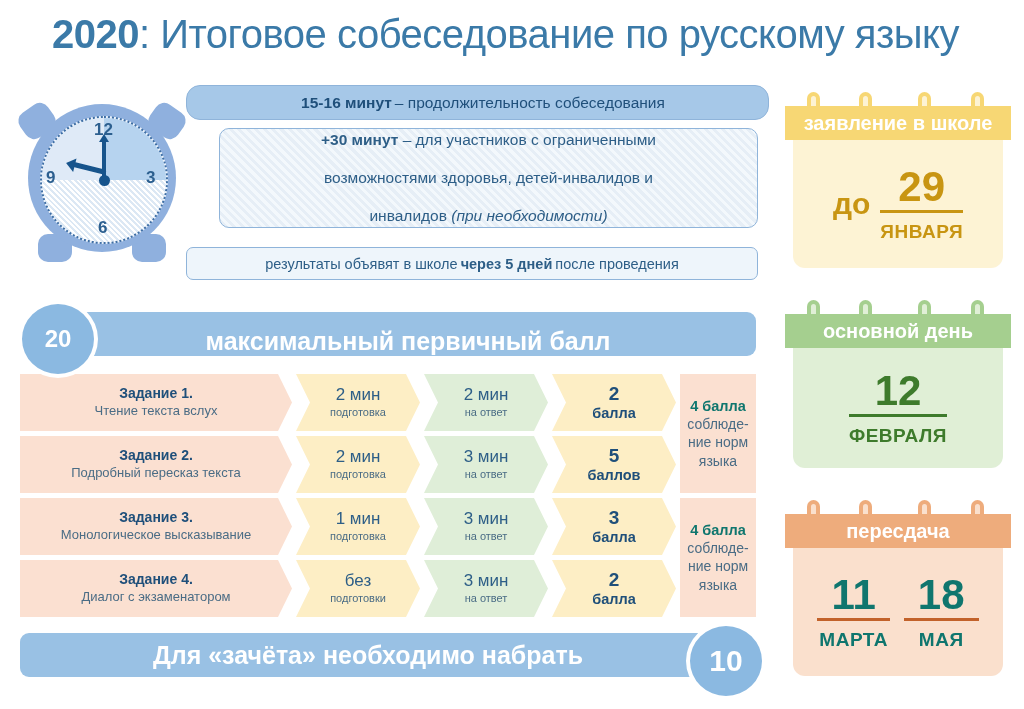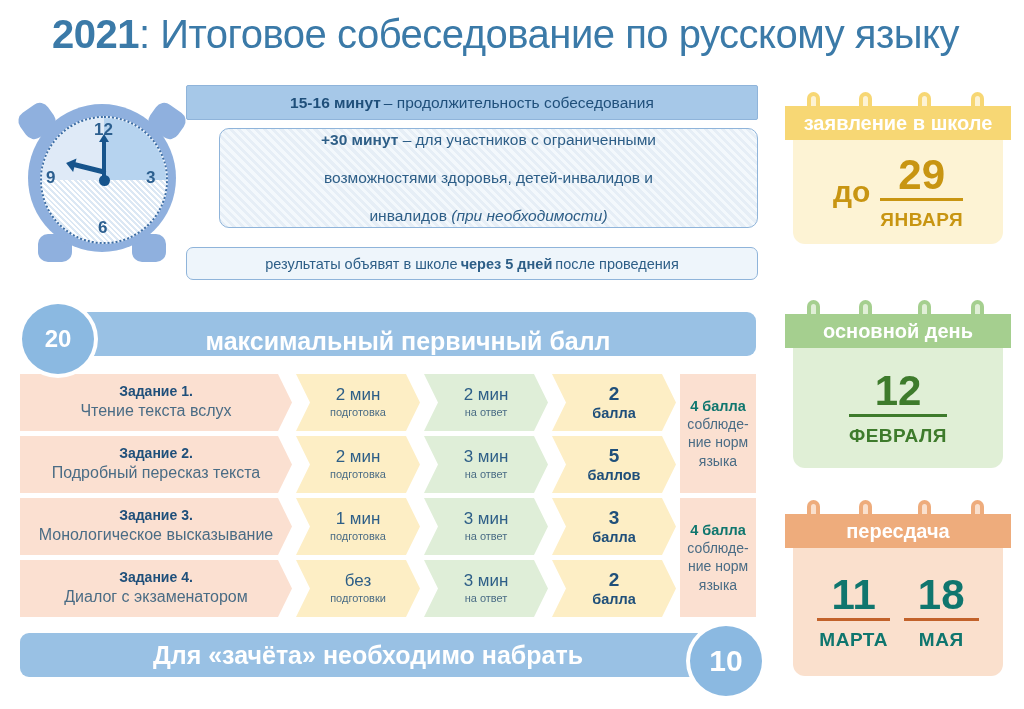--- a/index.html
+++ b/index.html
@@ -48,23 +48,23 @@
   .n9{left:4px;top:50px;}
   .hand-min{position:absolute;left:60px;top:22px;width:4px;height:42px;background:#17548c;border-radius:2px;}
   .hand-min:after{content:"";position:absolute;left:-3px;top:-6px;border-left:5px solid transparent;border-right:5px solid transparent;border-bottom:8px solid #17548c;}
   .hand-hr{position:absolute;left:30px;top:52px;width:34px;height:5px;background:#17548c;border-radius:2px;transform:rotate(14deg);transform-origin:100% 50%;}
   .hand-hr:before{content:"";position:absolute;left:-7px;top:-4px;border-top:7px solid transparent;border-bottom:7px solid transparent;border-right:9px solid #17548c;}
   .pin{position:absolute;left:57px;top:57px;width:11px;height:11px;border-radius:50%;background:#17548c;}
 
   
   .box1{
     position:absolute;left:186px;top:85px;width:570px;height:33px;
-    background:#a6c8e8;border:1px solid #8fb4da;border-radius:2px;
-    display:flex;align-items:center;justify-content:center;
-    font-size:15.5px;color:#1f4f7a;
+    background:#a6c8e8;border:1px solid #8fb4da;border-radius:14px;
+    display:flex;align-items:center;justify-content:center;
+    font-size:15.5px;color:#1f4f7a;padding-left:11px;
   }
   .box1 b{font-weight:bold;margin-right:3px;}
   .box2{
     position:absolute;left:219px;top:128px;width:537px;height:98px;
     background:repeating-linear-gradient(45deg,#f3f8fc 0 3px,#e6eef6 3px 6px);
     border:1px solid #8fb4da;border-radius:10px;
     display:flex;flex-direction:column;align-items:center;justify-content:space-between;
     font-size:15.5px;color:#2d5e87;line-height:1.45;text-align:center;
   }
   .box2 b{font-weight:bold;}
@@ -101,21 +101,21 @@
   .c-task{left:0;width:272px;background:#fbe0d1;
           clip-path:polygon(0 0,258px 0,272px 50%,258px 100%,0 100%);}
   .c-prep{left:276px;width:124px;background:#fdeec5;
           clip-path:polygon(0 0,110px 0,124px 50%,110px 100%,0 100%,14px 50%);}
   .c-ans{left:404px;width:124px;background:#dfeed8;
          clip-path:polygon(0 0,110px 0,124px 50%,110px 100%,0 100%,14px 50%);}
   .c-pts{left:532px;width:124px;background:#fdeec5;
          clip-path:polygon(0 0,110px 0,124px 50%,110px 100%,0 100%,14px 50%);}
 
   .task-t{font-size:14px;font-weight:bold;color:#1f4f7a;line-height:1.25;}
-  .task-s{font-size:16px;color:#4a6c85;line-height:1.3;}
+  .task-s{font-size:13px;color:#4a6c85;line-height:1.3;}
   .big{font-size:17px;color:#2d5e87;line-height:1.2;}
   .sm{font-size:11px;color:#4a6c85;line-height:1.25;}
   .ptn{font-size:19px;font-weight:bold;color:#1f4f7a;line-height:1.15;}
   .ptl{font-size:14.5px;font-weight:bold;color:#1f4f7a;line-height:1.2;}
 
   .c-norm{position:absolute;left:660px;width:76px;background:#fbe0d1;
           display:flex;flex-direction:column;align-items:center;justify-content:center;
           text-align:center;}
   .nm0{top:0;height:119px;}
   .nm1{top:124px;height:119px;}
@@ -150,21 +150,21 @@
   .date-num{font-size:42px;font-weight:bold;line-height:1;padding:0 14px 2px;}
   .date-rule{height:3px;width:100%;}
   .date-mon{font-size:19px;font-weight:bold;letter-spacing:0.5px;margin-top:8px;}
   .prefix{font-size:30px;font-weight:bold;margin-right:10px;}
 
   
   #cal-application{left:785px;top:92px;}
   #cal-application .ring{background:#f7d774;}
   #cal-application .ring:after{content:"";position:absolute;left:4px;top:4px;width:5px;height:20px;border-radius:4px;background:#fdf3d4;}
   #cal-application .cal-head{background:#f7d774;}
-  #cal-application .cal-body{background:#fdf3d4;height:104px;}
+  #cal-application .cal-body{background:#fdf3d4;height:128px;}
   #cal-application .date-num,#cal-application .date-mon,#cal-application .prefix{color:#c89512;}
   #cal-application .date-rule{background:#c89512;}
 
   
   #cal-main-day{left:785px;top:300px;}
   #cal-main-day .ring{background:#a5cf8f;}
   #cal-main-day .ring:after{content:"";position:absolute;left:4px;top:4px;width:5px;height:20px;border-radius:4px;background:#e0efd6;}
   #cal-main-day .cal-head{background:#a5cf8f;}
   #cal-main-day .cal-body{background:#e0efd6;height:120px;}
   #cal-main-day .date-num,#cal-main-day .date-mon{color:#3e7b2c;}
@@ -178,21 +178,21 @@
   #cal-retake .cal-body{background:#fae0cd;height:128px;gap:14px;}
   #cal-retake .date-num,#cal-retake .date-mon{color:#0f766e;}
   #cal-retake .date-rule{background:#c2622a;}
 </style>
 </head>
 <body>
 
 <div id="page">
 
   <div class="title">
-    <span class="year">2021</span><span>: Итоговое собеседование по русскому языку</span>
+    <span class="year">2020</span><span>: Итоговое собеседование по русскому языку</span>
   </div>
 
   <div class="clock-wrap">
     <div class="ear l"></div>
     <div class="ear r"></div>
     <div class="foot l"></div>
     <div class="foot r"></div>
     <div class="clock-body"></div>
     <div class="dial">
       <div class="q-tl"></div>

